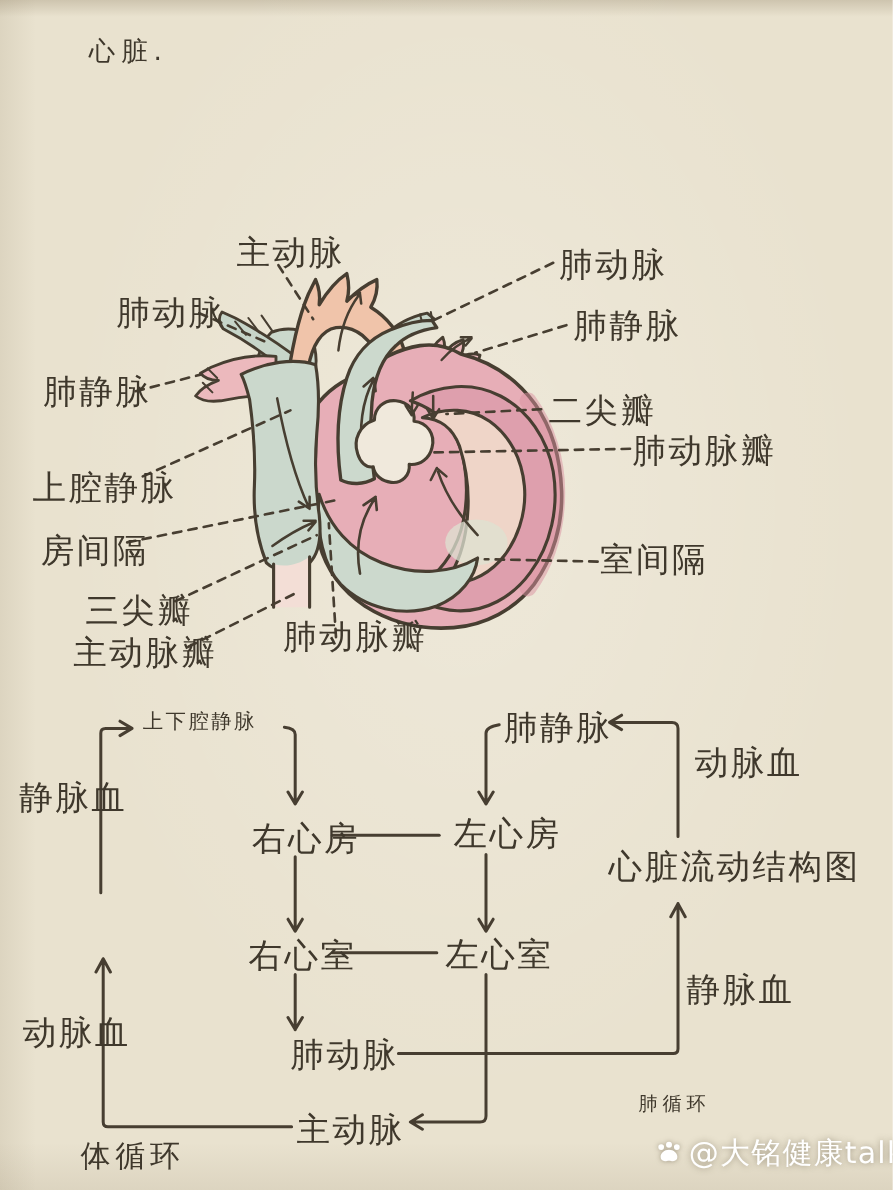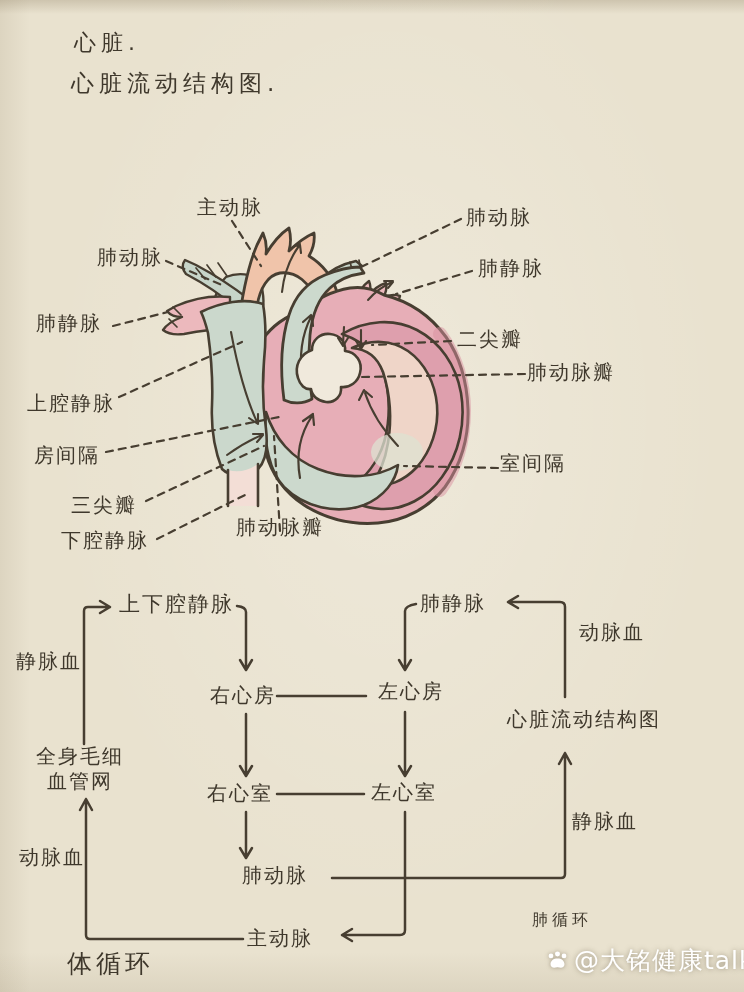--- a/index.html
+++ b/index.html
@@ -11,21 +11,21 @@
     background:
       radial-gradient(ellipse at 52% 42%, rgba(255,255,255,0.22), rgba(255,255,255,0) 62%),
       linear-gradient(180deg, rgba(110,92,60,0.22), rgba(110,92,60,0) 14px),
       linear-gradient(90deg, rgba(110,92,60,0.10), rgba(110,92,60,0) 30px),
       linear-gradient(0deg, rgba(110,92,60,0.10), rgba(110,92,60,0) 40px),
       #e9e2cf;
   }
   svg.art{position:absolute;left:0;top:0;}
   .lbl{
     position:absolute;
-    font-size:20px;
+    font-size:28px;
     color:#3f382c;
     letter-spacing:2px;
     white-space:nowrap;
     line-height:1.1;
   }
   .title-line{position:absolute;color:#3f382c;white-space:nowrap;letter-spacing:5px;}
   #title1{left:74px;top:28px;font-size:22px;}
   #title2{left:71px;top:68px;font-size:23px;}
 
   
@@ -37,21 +37,21 @@
   #lbl-pa-left{left:97px;top:246px}
   #lbl-pv-left{left:36px;top:312px}
   #lbl-svc{left:27px;top:392px}
   #lbl-atrial-septum{left:34px;top:444px}
   #lbl-tricuspid{left:71px;top:494px}
   #lbl-ivc{left:61px;top:529px}
   #lbl-pulm-valve{left:236px;top:516px}
   #lbl-vent-septum{left:500px;top:452px}
 
   
-  #fc-sivc{left:119px;top:593px;font-size:21px}
+  #fc-sivc{left:119px;top:593px;font-size:17px}
   #fc-ra{left:210px;top:684px}
   #fc-la{left:378px;top:680px}
   #fc-pv{left:420px;top:592px}
   #fc-rv{left:207px;top:782px}
   #fc-lv{left:371px;top:781px}
   #fc-pa{left:242px;top:864px}
   #fc-ao{left:247px;top:927px}
   #fc-bodycap{left:28px;top:744px;width:104px;text-align:center;line-height:25px}
   #fc-lungcap{left:507px;top:708px}
   #fc-ven-l{left:16px;top:650px}
@@ -162,48 +162,43 @@
 
       <path d="M 405 812 L 405 930 Q 405 935 400 935 L 344 935 M 352 929 L 342 935 M 352 941 L 342 935"></path>
 
       <path d="M 510 602 L 560 602 Q 565 602 565 607 L 565 697 M 518 596 L 508 602 M 518 608 L 508 602"></path>
 
       <path d="M 416 604 Q 405 606 405 611 L 405 668 M 399 660 L 405 670 M 411 660 L 405 670"></path>
     </g>
   </svg>
 
   <div class="title-line" id="title1">心脏.</div>
-  <div class="title-line" id="title2">心脏流动结构图.</div>
 
   <div class="lbl" id="lbl-aorta">主动脉</div>
   <div class="lbl" id="lbl-pa-right">肺动脉</div>
   <div class="lbl" id="lbl-pv-right">肺静脉</div>
   <div class="lbl" id="lbl-mitral">二尖瓣</div>
   <div class="lbl" id="lbl-aortic-valve">肺动脉瓣</div>
   <div class="lbl" id="lbl-pa-left">肺动脉</div>
   <div class="lbl" id="lbl-pv-left">肺静脉</div>
   <div class="lbl" id="lbl-svc">上腔静脉</div>
   <div class="lbl" id="lbl-atrial-septum">房间隔</div>
   <div class="lbl" id="lbl-tricuspid">三尖瓣</div>
-  <div class="lbl" id="lbl-ivc">下腔静脉</div>
+  <div class="lbl" id="lbl-ivc">主动脉瓣</div>
   <div class="lbl" id="lbl-pulm-valve">肺动脉瓣</div>
   <div class="lbl" id="lbl-vent-septum">室间隔</div>
 
   <div class="lbl" id="fc-sivc">上下腔静脉</div>
   <div class="lbl" id="fc-ra">右心房</div>
   <div class="lbl" id="fc-la">左心房</div>
   <div class="lbl" id="fc-pv">肺静脉</div>
   <div class="lbl" id="fc-rv">右心室</div>
   <div class="lbl" id="fc-lv">左心室</div>
   <div class="lbl" id="fc-pa">肺动脉</div>
   <div class="lbl" id="fc-ao">主动脉</div>
-  <div class="lbl" id="fc-bodycap">
-    <span>全身毛细</span><br>
-    <span>血管网</span>
-  </div>
   <div class="lbl" id="fc-lungcap">心脏流动结构图</div>
 
   <div class="lbl" id="fc-ven-l">静脉血</div>
   <div class="lbl" id="fc-art-l">动脉血</div>
   <div class="lbl" id="fc-art-r">动脉血</div>
   <div class="lbl" id="fc-ven-r">静脉血</div>
 
   <div class="lbl" id="fc-syscirc">体循环</div>
   <div class="lbl" id="fc-pulcirc">肺循环</div>
 

